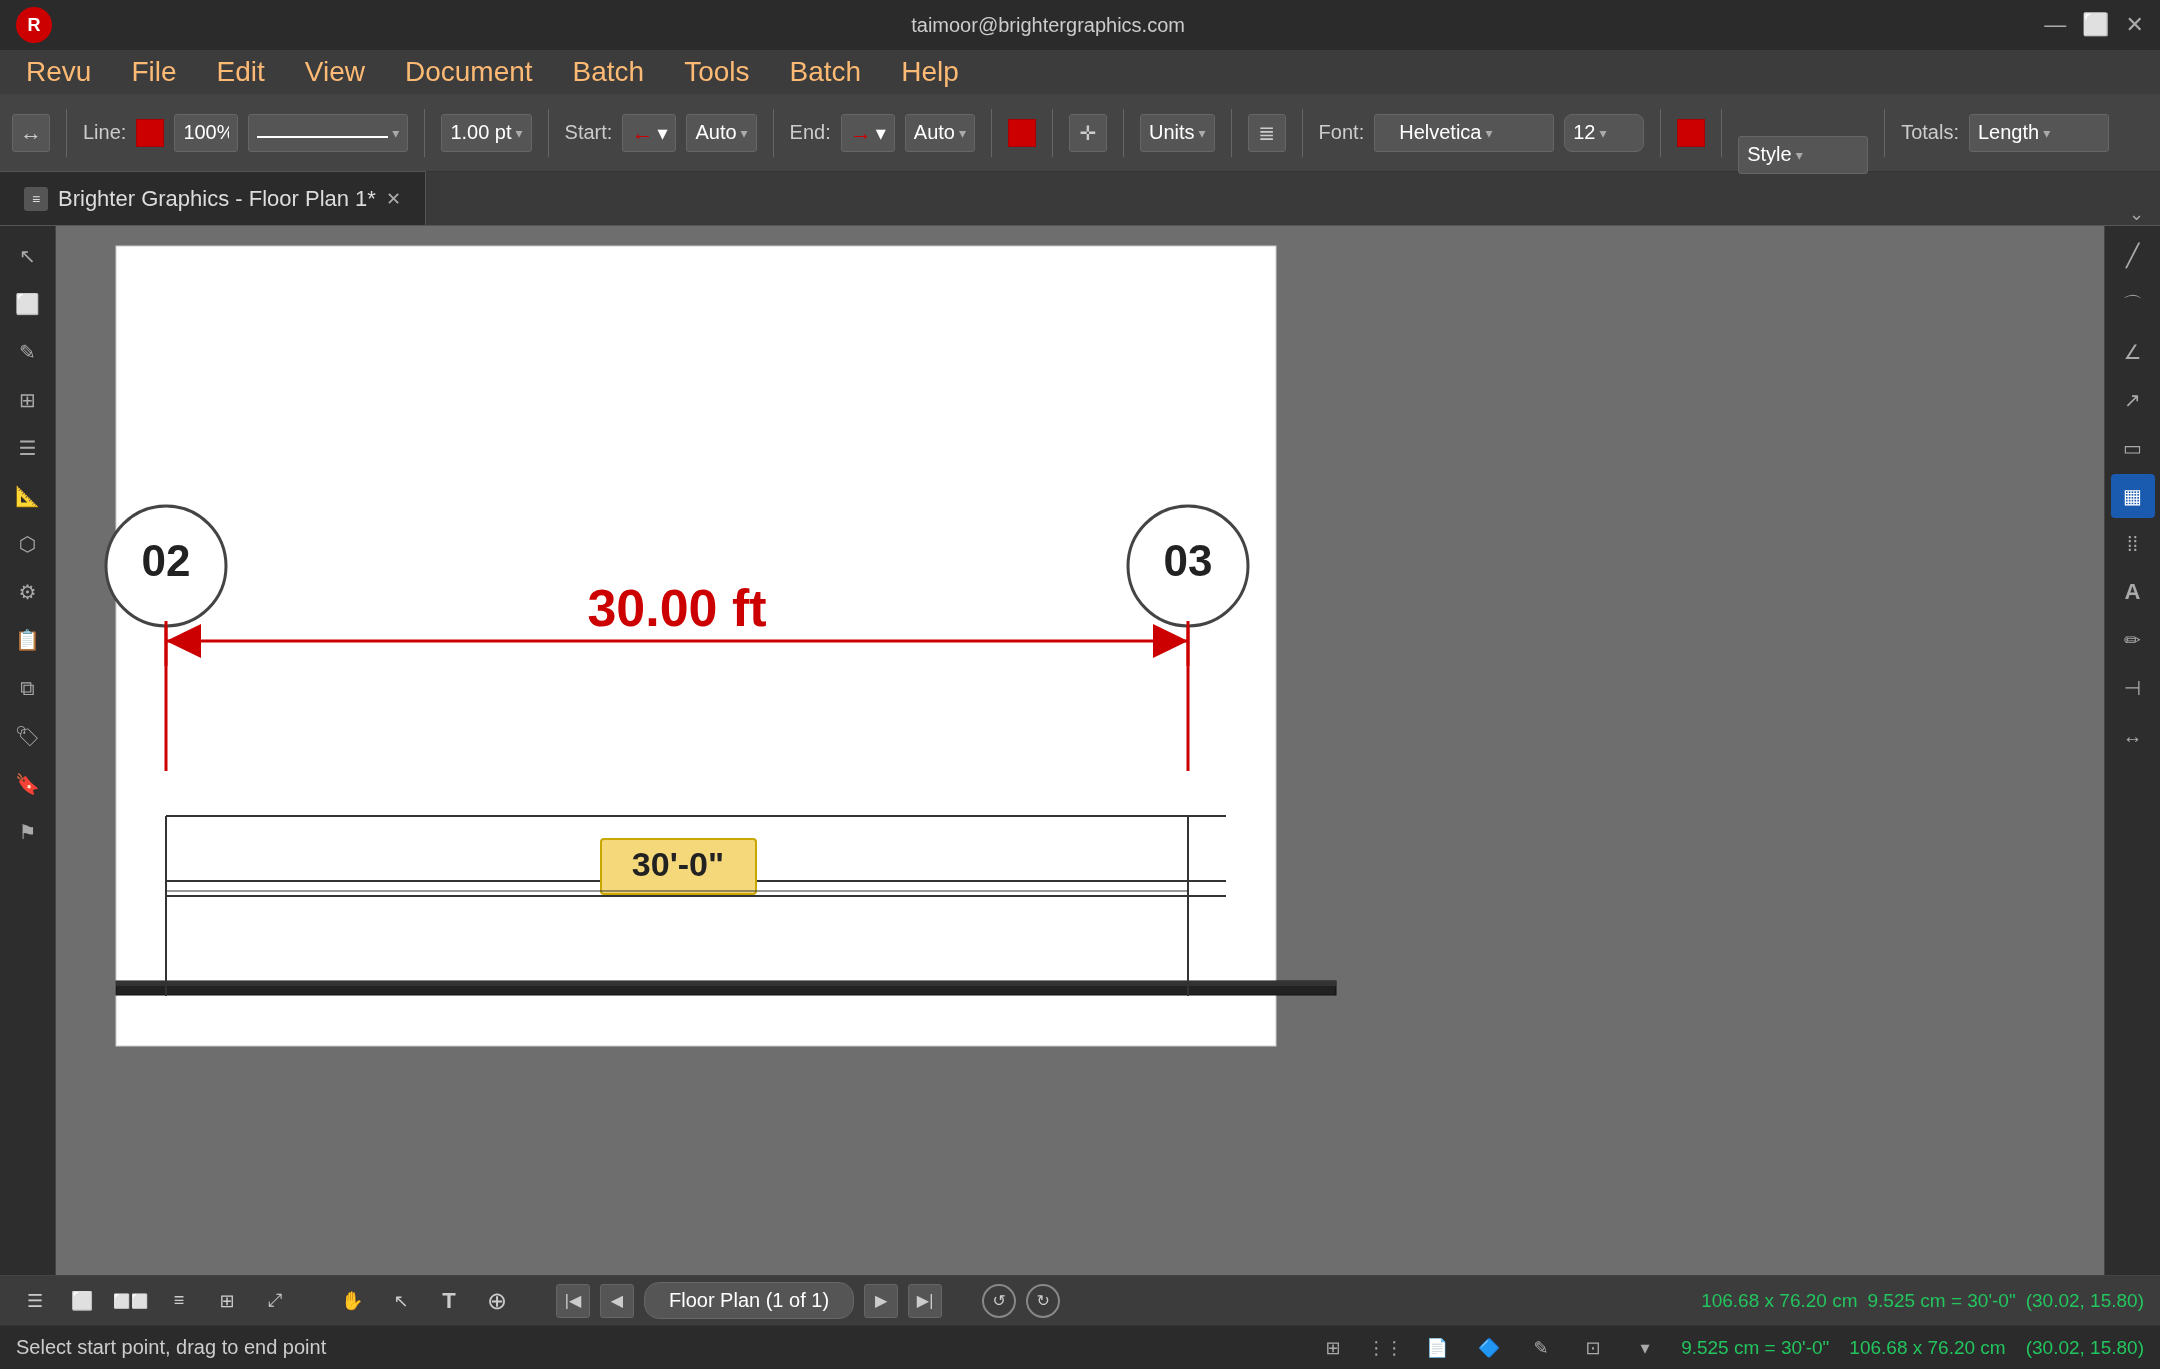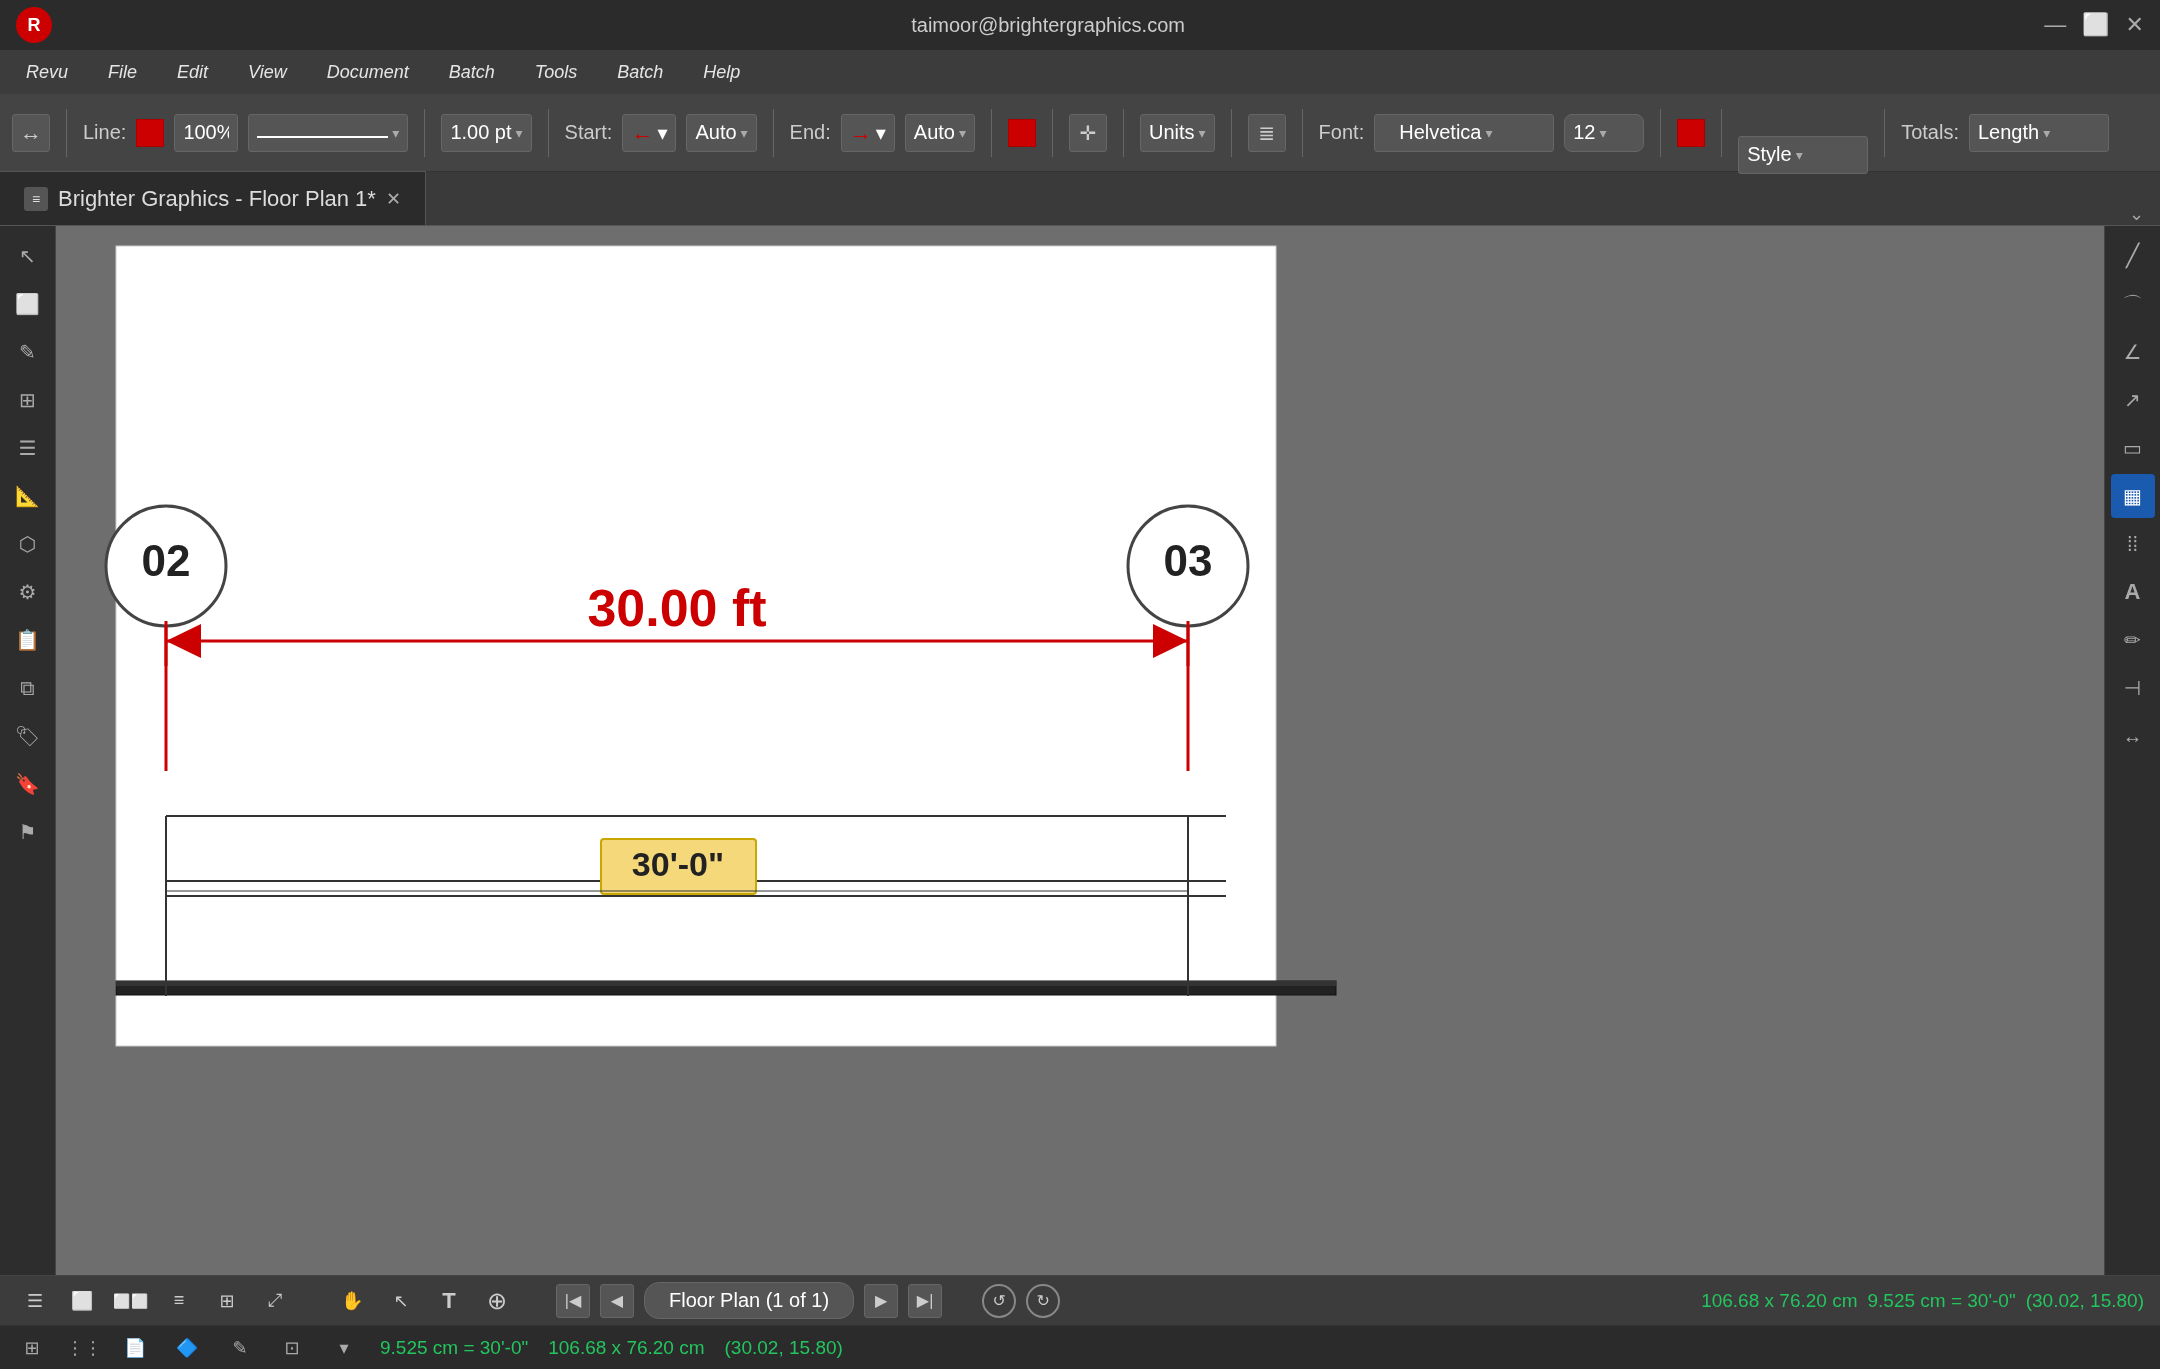--- a/index.html
+++ b/index.html
@@ -23,25 +23,24 @@
     #menubar {
       height: 44px;
       background: #3c3c3c;
       display: flex;
       align-items: center;
       padding: 0 8px;
       gap: 4px;
     }
     .menu-item {
       padding: 6px 18px;
-      font-size: 18px;
+      font-size: 28px;
       cursor: pointer;
       border-radius: 4px;
-      color: #e5e5e5;
-      font-style: italic;
+      color: #fdba74;
     }
 
     
     #toolbar {
       height: 78px;
       background: #444;
       display: flex;
       align-items: center;
       padding: 0 12px;
       gap: 10px;
@@ -468,20 +467,21 @@
   <div class="circle-nav">↻</div>
 
   <div class="bottom-spacer"></div>
 
   <span class="bottom-info">106.68 x 76.20 cm</span>
   <span class="bottom-info">9.525 cm = 30'-0"</span>
   <span class="bottom-info">(30.02, 15.80)</span>
 </div>
 
 <div id="statusbar">
+  <span class="status-text">Select start point, drag to end point</span>
   <div class="status-right">
     <div class="status-icon">⊞</div>
     <div class="status-icon">⋮⋮</div>
     <div class="status-icon">📄</div>
     <div class="status-icon">🔷</div>
     <div class="status-icon">✎</div>
     <div class="status-icon">⊡</div>
     <div class="status-icon">▾</div>
     <span class="bottom-info">9.525 cm = 30'-0"</span>
     <span class="bottom-info">106.68 x 76.20 cm</span>

